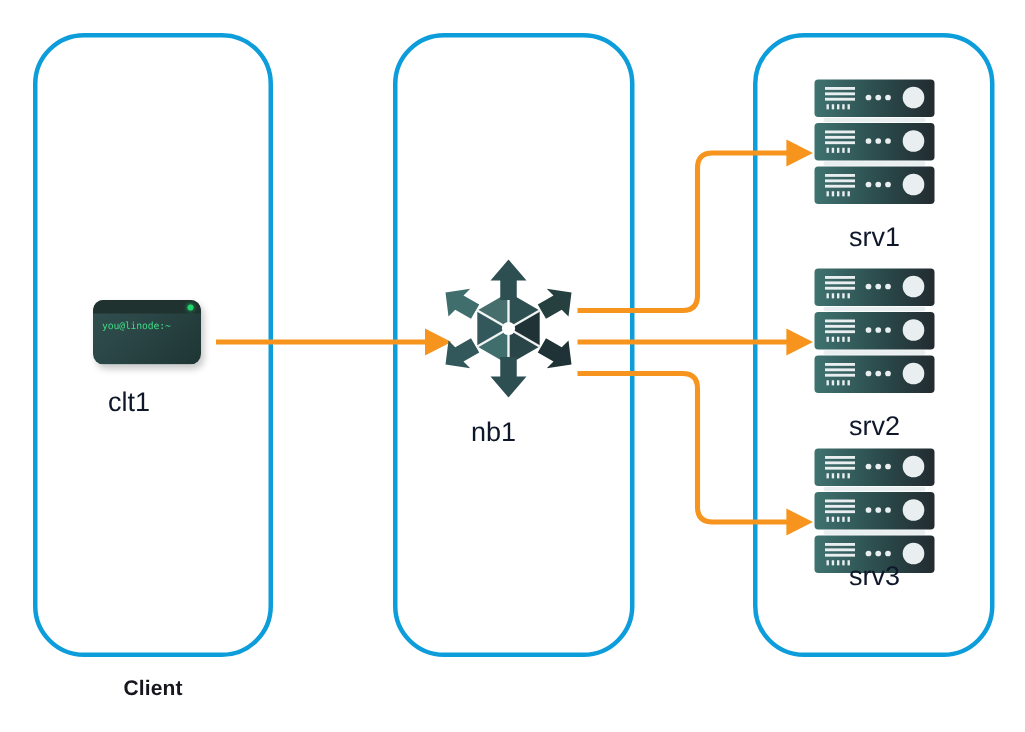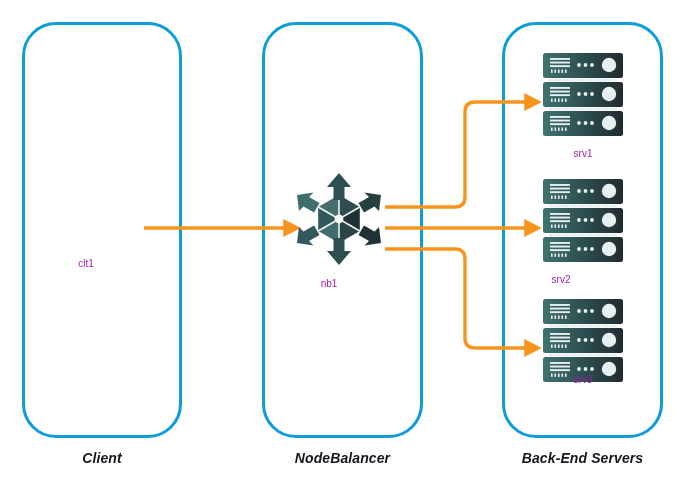--- a/index.html
+++ b/index.html
@@ -28,28 +28,27 @@
     box-sizing: border-box;
   }
   .zone-label {
     position: absolute;
     text-align: center;
     font-size: 14px;
     font-weight: bold;
     color: #16161d;
     letter-spacing: 0.1px;
     white-space: nowrap;
-    font-style: italic;
   }
   .node-label {
     position: absolute;
     text-align: center;
-    font-size: 10px;
+    font-size: 18px;
     font-weight: normal;
-    color: #a21caf;
+    color: #0f172a;
     white-space: nowrap;
   }
   .svg-layer {
     position: absolute;
     left: 0;
     top: 0;
     width: 683px;
     height: 488px;
     overflow: visible;
   }
@@ -116,20 +115,26 @@
 
     <path d="M 144 228 L 287 228" fill="none" stroke="#f7941e" stroke-width="3.4" stroke-linecap="butt" marker-end="url(#arrowhead)"></path>
 
     <path d="M 385 207 L 455 207 Q 465 207 465 197 L 465 112 Q 465 102 475 102 L 528 102" fill="none" stroke="#f7941e" stroke-width="3.4" stroke-linecap="butt" marker-end="url(#arrowhead)"></path>
 
     <path d="M 385 228 L 528 228" fill="none" stroke="#f7941e" stroke-width="3.4" stroke-linecap="butt" marker-end="url(#arrowhead)"></path>
 
     <path d="M 385 249 L 455 249 Q 465 249 465 259 L 465 338 Q 465 348 475 348 L 528 348" fill="none" stroke="#f7941e" stroke-width="3.4" stroke-linecap="butt" marker-end="url(#arrowhead)"></path>
   </svg>
 
+  <div class="terminal-box" style="left:62px; top:200px;">
+    <div class="terminal-bg"></div>
+    <div class="terminal-topbar"></div>
+    <div class="terminal-dot"></div>
+    <div class="terminal-prompt">you@linode:~</div>
+  </div>
   <div class="node-label" style="left:40px; top:258px; width:92px;">clt1</div>
 
   <svg class="node-icon" style="left:293px; top:173px;" width="92" height="92" viewBox="0 0 92 92" xmlns="http://www.w3.org/2000/svg">
 
     <g>
       <polygon points="46,46 46,22 66.8,34 " fill="#2e4f52"></polygon>
       <polygon points="46,46 66.8,34 66.8,58 " fill="#1f3336"></polygon>
       <polygon points="46,46 66.8,58 46,70 " fill="#2a4548"></polygon>
       <polygon points="46,46 46,70 25.2,58 " fill="#3f6e6c"></polygon>
       <polygon points="46,46 25.2,58 25.2,34 " fill="#33585b"></polygon>
@@ -270,21 +275,21 @@
         <rect x="20" y="75.5" width="1.6" height="3.4"></rect>
           <rect x="23.5" y="75.5" width="1.6" height="3.4"></rect>
         <rect x="27" y="75.5" width="1.6" height="3.4"></rect>
         <circle cx="41" cy="71" r="1.9"></circle>
           <circle cx="47.5" cy="71" r="1.9"></circle>
           <circle cx="54" cy="71" r="1.9"></circle>
         <circle cx="71" cy="71" r="7.2"></circle>
       </g>
     </g>
   </svg>
-  <div class="node-label" style="left:516px; top:274px; width:90px;">srv2</div>
+  <div class="node-label" style="left:538px; top:274px; width:90px;">srv2</div>
 
   <svg class="node-icon" style="left:538px; top:298px;" width="90" height="85" viewBox="0 0 90 85" xmlns="http://www.w3.org/2000/svg">
     <defs>
       <linearGradient id="unitgrad3" x1="0" y1="0" x2="1" y2="0">
         <stop offset="0%" stop-color="#3f7370"></stop>
         <stop offset="55%" stop-color="#2b4b4c"></stop>
         <stop offset="100%" stop-color="#222b30"></stop>
       </linearGradient>
     </defs>
     <g>
@@ -329,16 +334,14 @@
         <circle cx="41" cy="71" r="1.9"></circle>
           <circle cx="47.5" cy="71" r="1.9"></circle>
           <circle cx="54" cy="71" r="1.9"></circle>
         <circle cx="71" cy="71" r="7.2"></circle>
       </g>
     </g>
   </svg>
   <div class="node-label" style="left:538px; top:374px; width:90px;">srv3</div>
 
   <div class="zone-label" style="left:22px; top:450px; width:160px;">Client</div>
-  <div class="zone-label" style="left:262px; top:450px; width:161px;">NodeBalancer</div>
-  <div class="zone-label" style="left:502px; top:450px; width:161px;">Back-End Servers</div>
 
 </div>
 
 </body></html>

